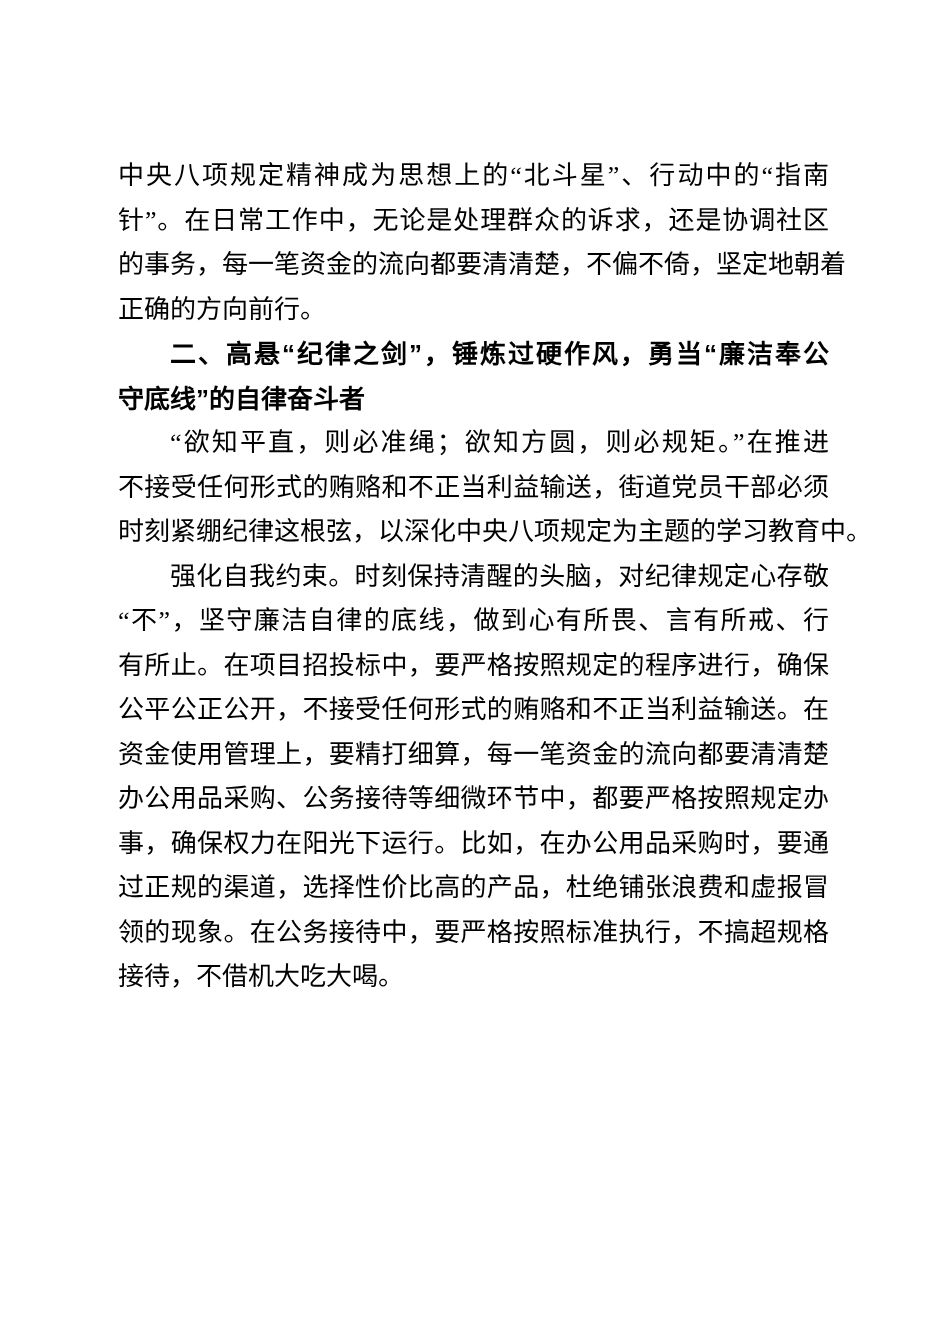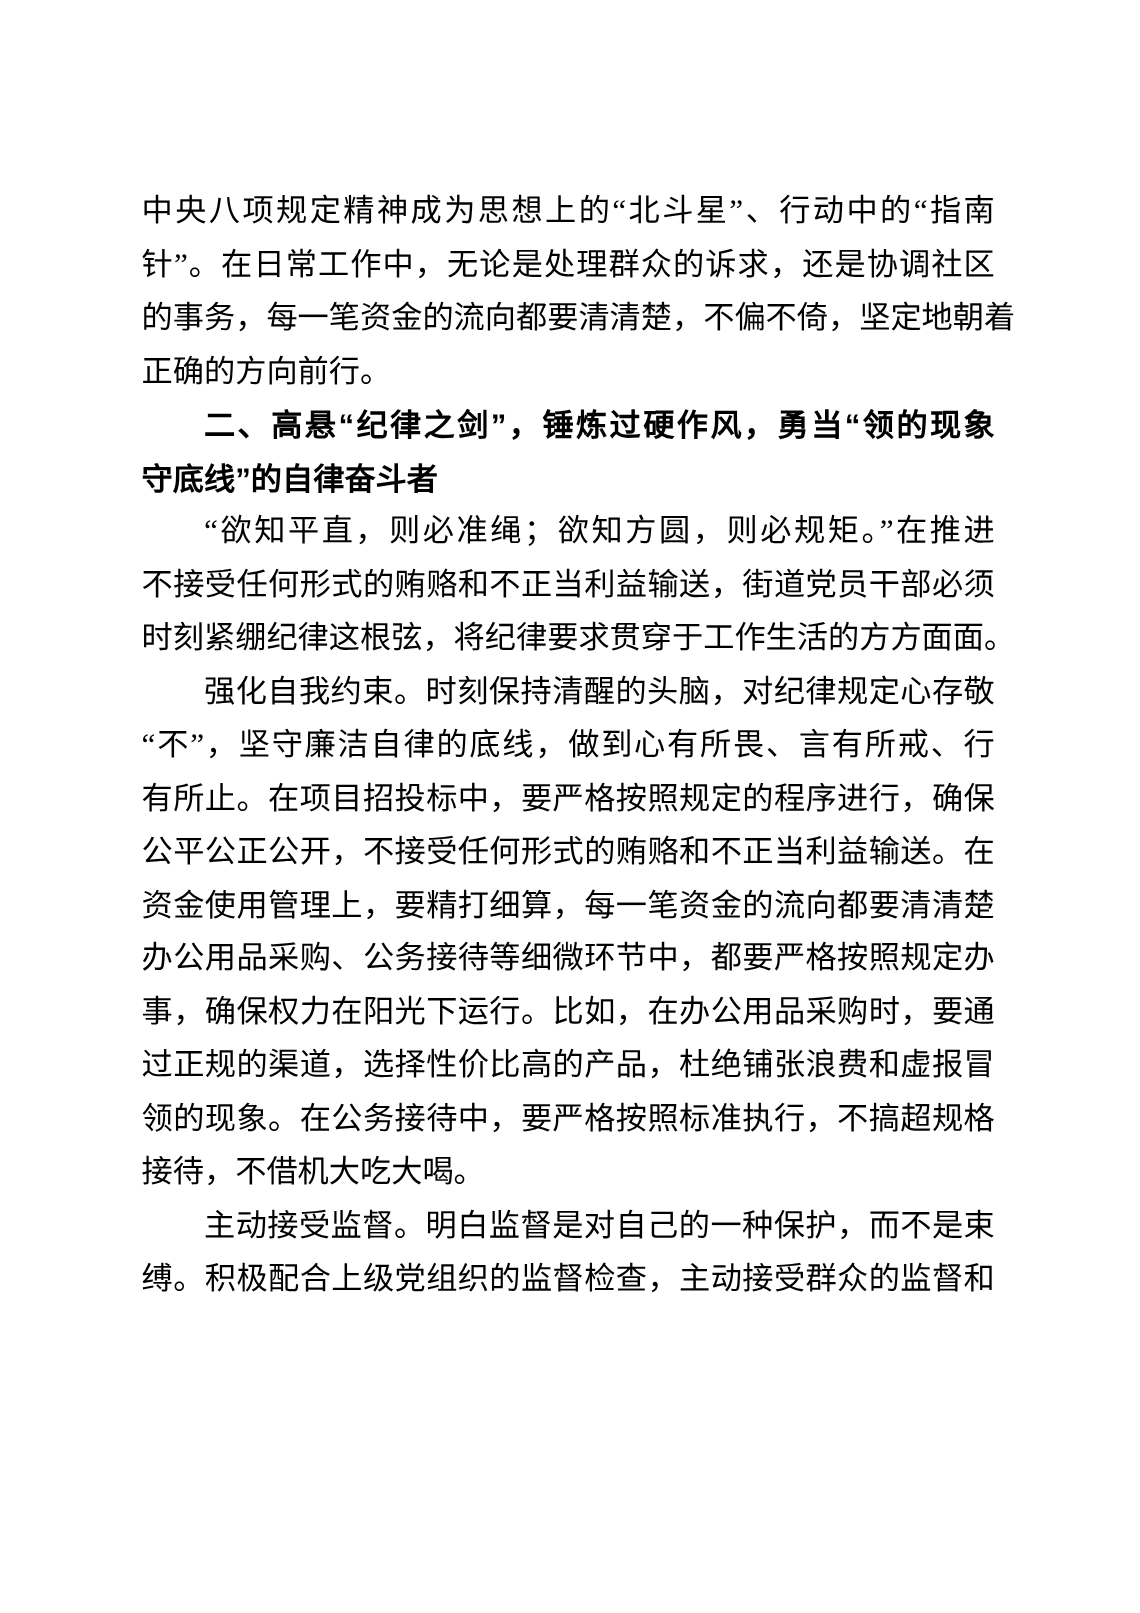--- a/index.html
+++ b/index.html
@@ -50,38 +50,34 @@
 
 <div class="page">
   <div class="doc-content">
       <div class="paragraph body">
         <div class="line">中央八项规定精神成为思想上的“北斗星”、行动中的“指南</div>
         <div class="line">针”。在日常工作中，无论是处理群众的诉求，还是协调社区</div>
         <div class="line">的事务，每一笔资金的流向都要清清楚，不偏不倚，坚定地朝着</div>
         <div class="line para-end">正确的方向前行。</div>
       </div>
       <div class="paragraph heading">
-        <div class="line indent">二、高悬“纪律之剑”，锤炼过硬作风，勇当“领的现象</div>
+        <div class="line indent">二、高悬“纪律之剑”，锤炼过硬作风，勇当“廉洁奉公</div>
         <div class="line para-end">守底线”的自律奋斗者</div>
       </div>
       <div class="paragraph body">
         <div class="line indent">“欲知平直，则必准绳；欲知方圆，则必规矩。”在推进</div>
         <div class="line">不接受任何形式的贿赂和不正当利益输送，街道党员干部必须</div>
-        <div class="line para-end">时刻紧绷纪律这根弦，将纪律要求贯穿于工作生活的方方面面。</div>
+        <div class="line para-end">时刻紧绷纪律这根弦，以深化中央八项规定为主题的学习教育中。</div>
       </div>
       <div class="paragraph body">
         <div class="line indent">强化自我约束。时刻保持清醒的头脑，对纪律规定心存敬</div>
         <div class="line">“不”，坚守廉洁自律的底线，做到心有所畏、言有所戒、行</div>
         <div class="line">有所止。在项目招投标中，要严格按照规定的程序进行，确保</div>
         <div class="line">公平公正公开，不接受任何形式的贿赂和不正当利益输送。在</div>
         <div class="line">资金使用管理上，要精打细算，每一笔资金的流向都要清清楚</div>
         <div class="line">办公用品采购、公务接待等细微环节中，都要严格按照规定办</div>
         <div class="line">事，确保权力在阳光下运行。比如，在办公用品采购时，要通</div>
         <div class="line">过正规的渠道，选择性价比高的产品，杜绝铺张浪费和虚报冒</div>
         <div class="line">领的现象。在公务接待中，要严格按照标准执行，不搞超规格</div>
         <div class="line para-end">接待，不借机大吃大喝。</div>
       </div>
-      <div class="paragraph body">
-        <div class="line indent">主动接受监督。明白监督是对自己的一种保护，而不是束</div>
-        <div class="line">缚。积极配合上级党组织的监督检查，主动接受群众的监督和</div>
-      </div>
     </div>
 </div>
 
 </body></html>

